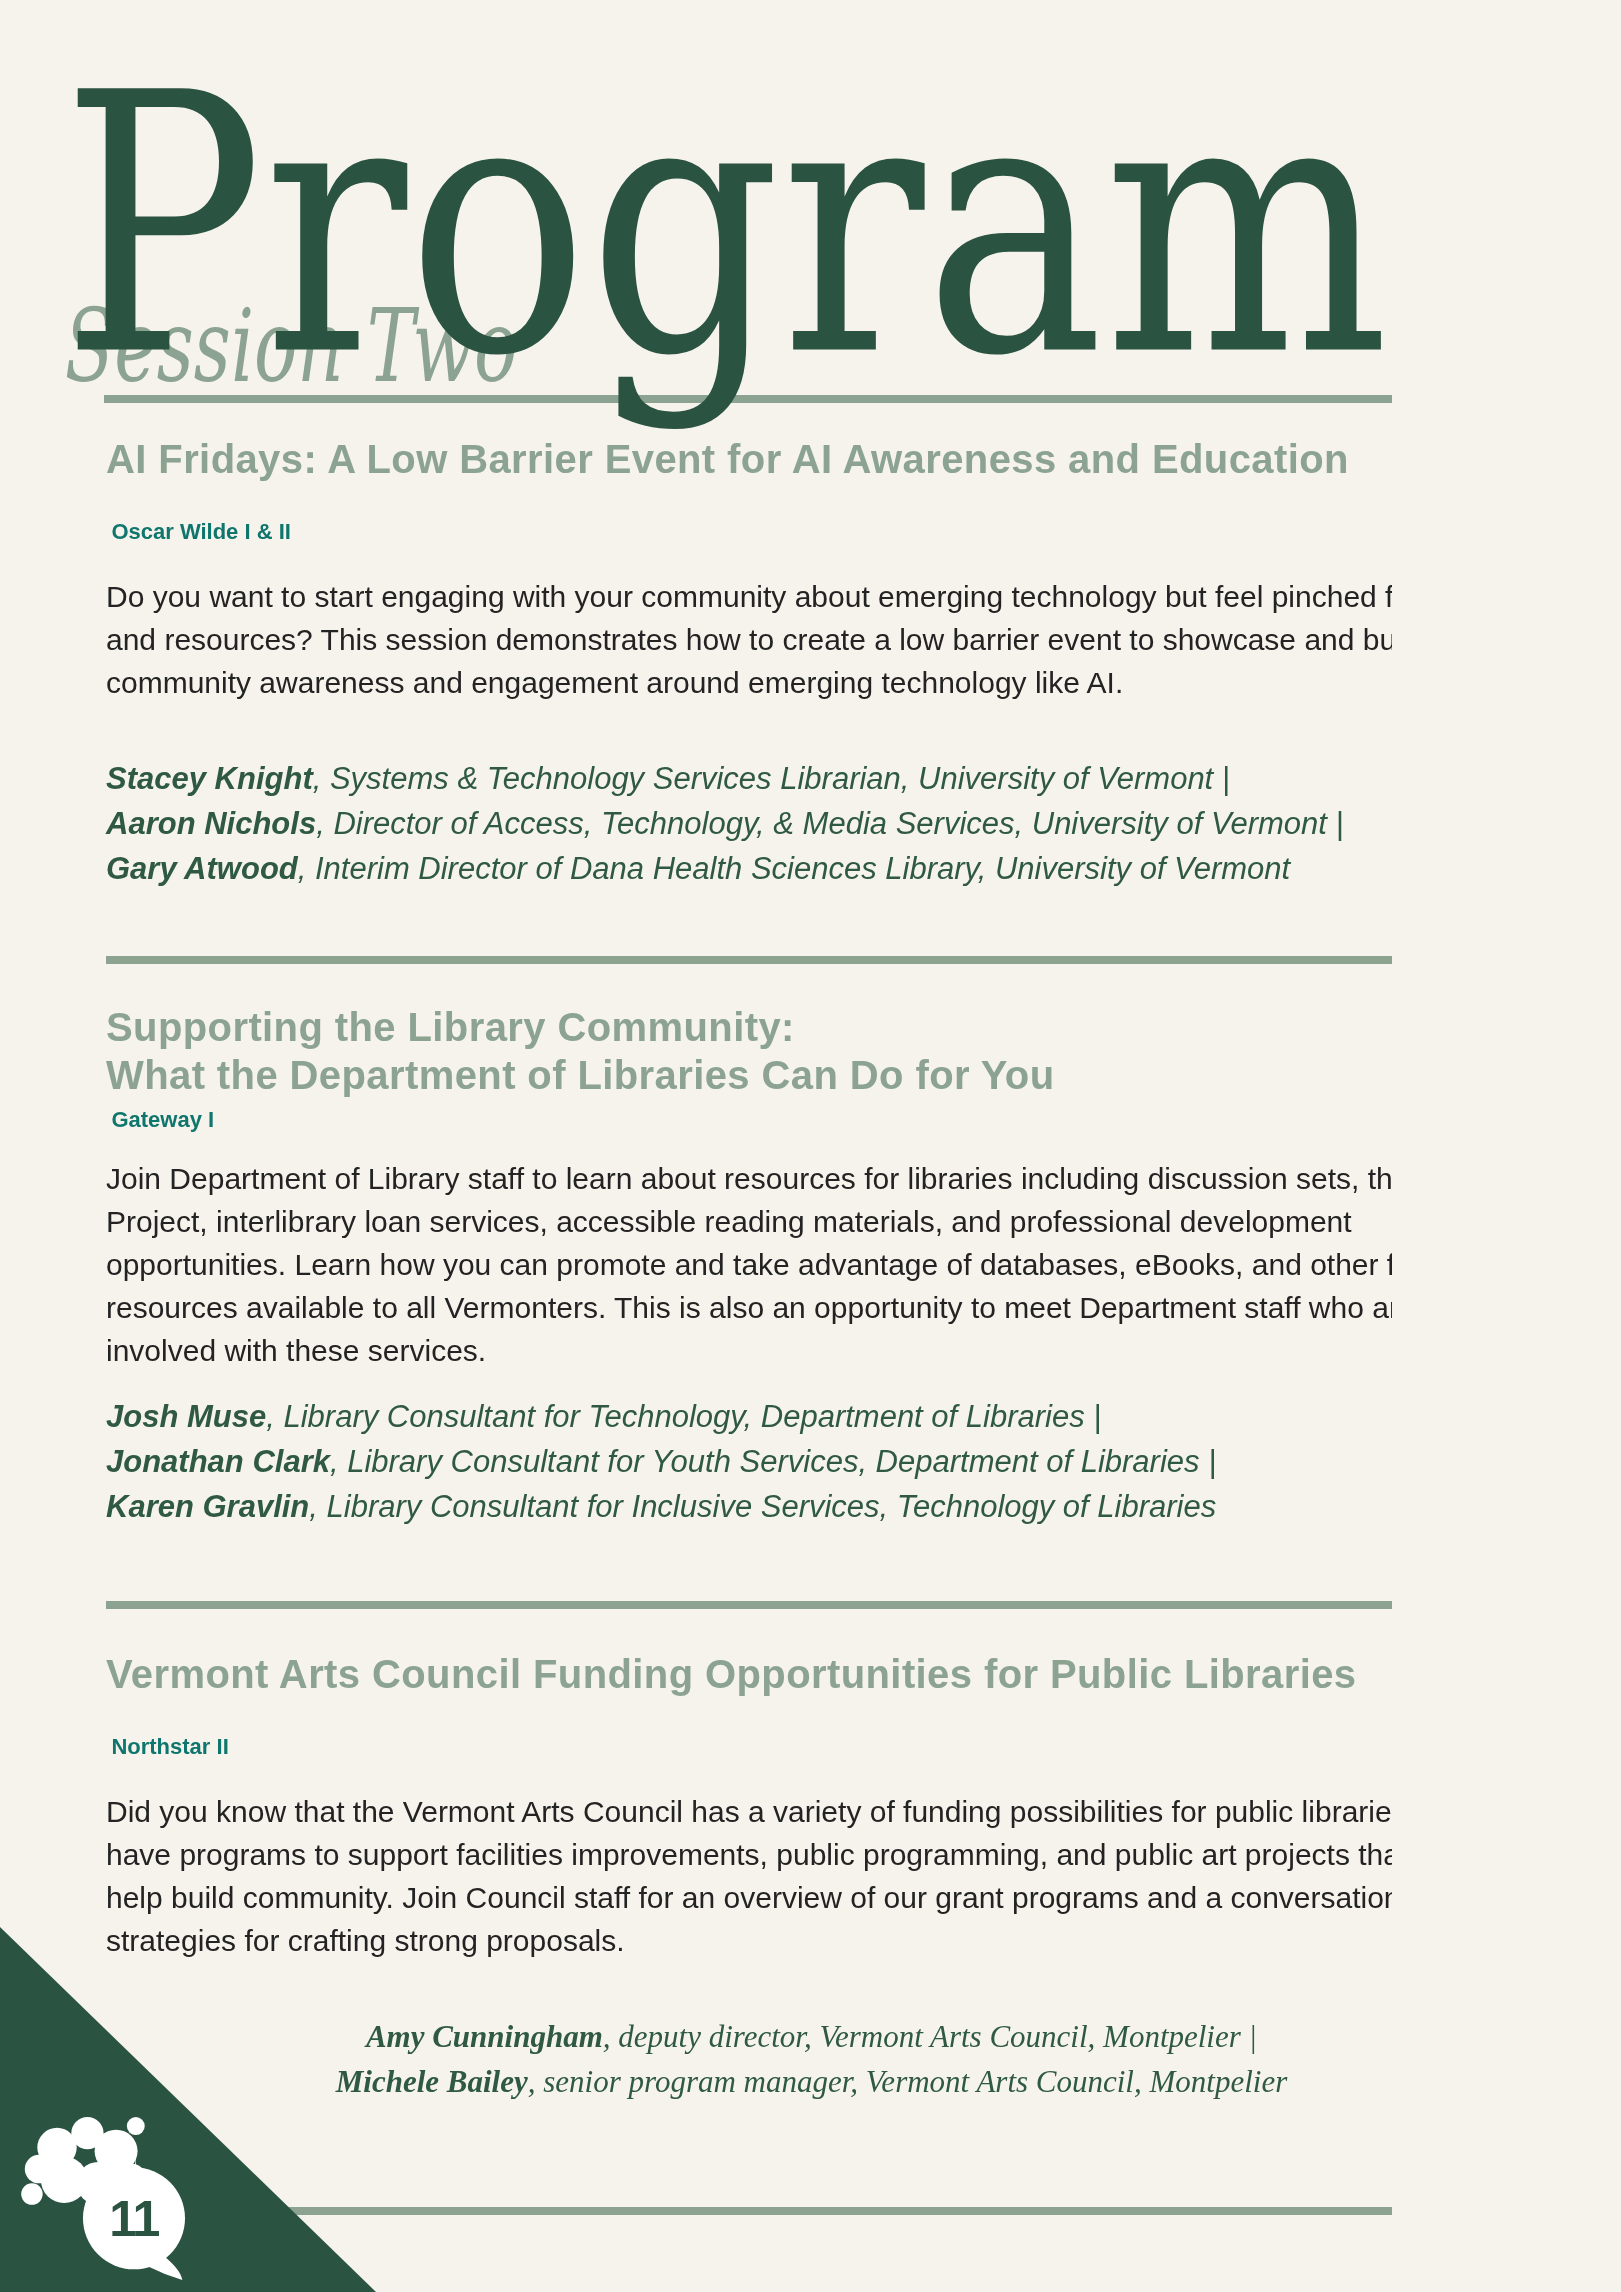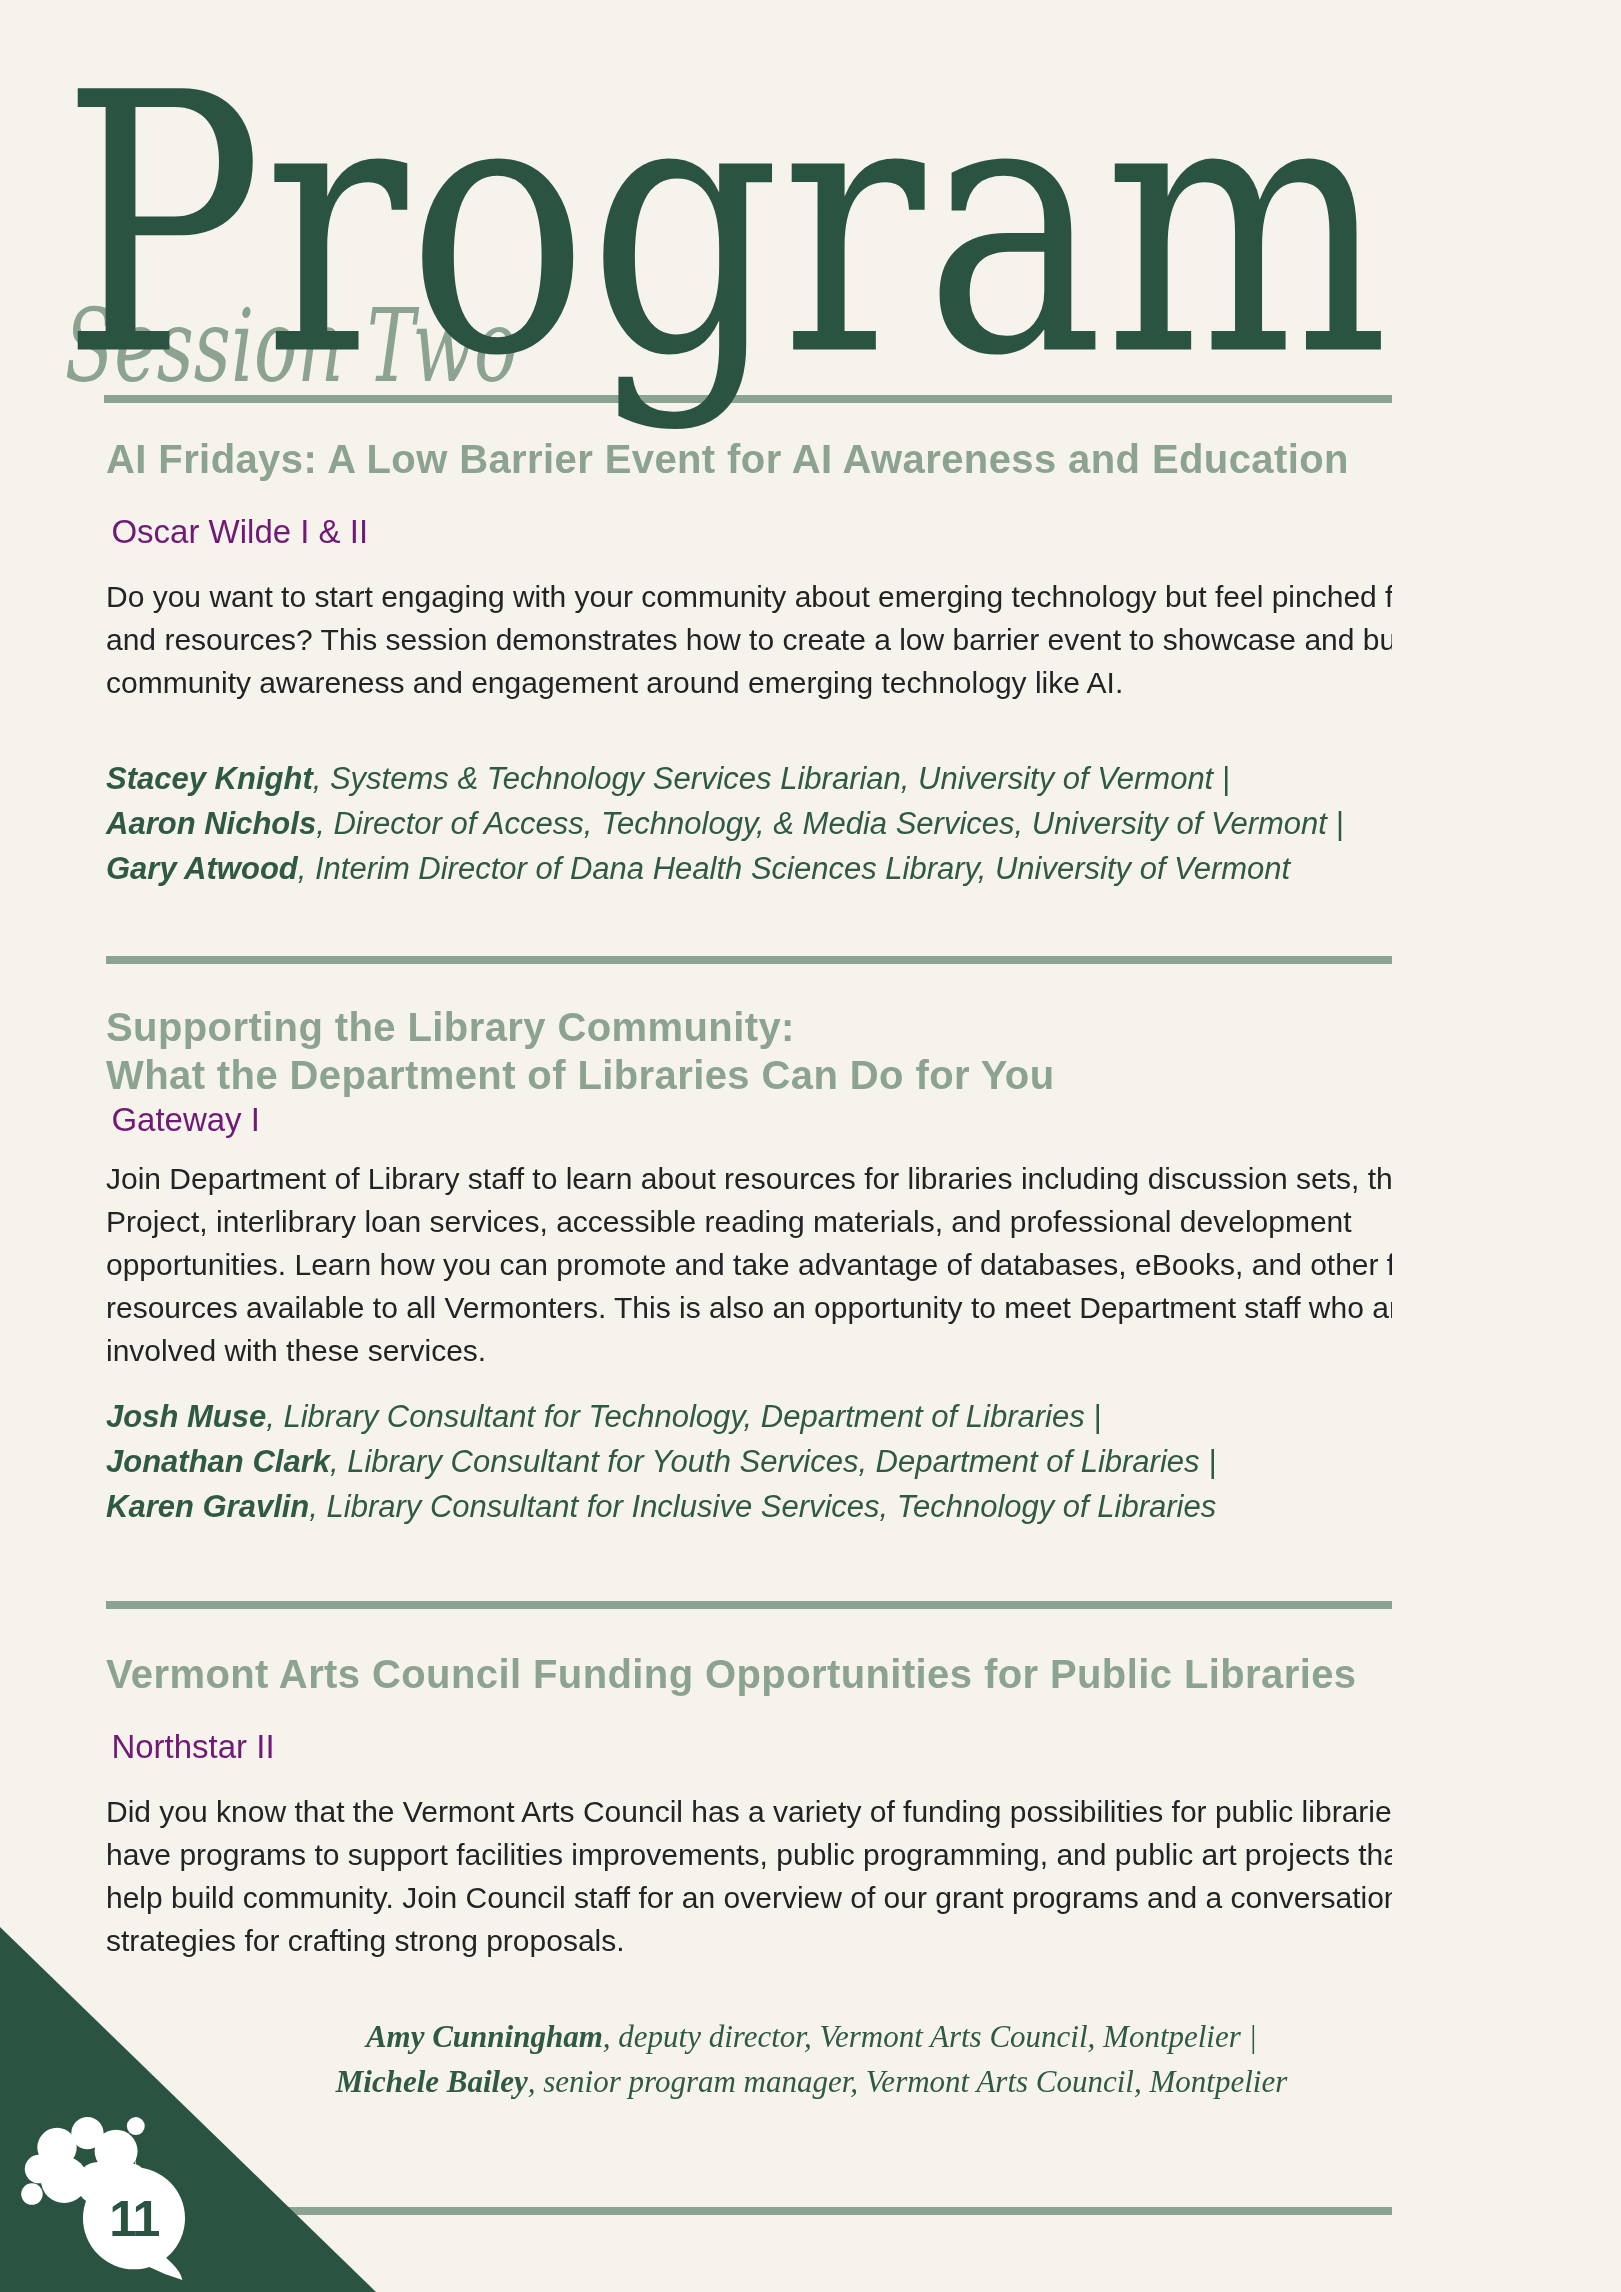--- a/index.html
+++ b/index.html
@@ -44,22 +44,22 @@
   .session{position:absolute;left:0;width:100%;}
   .session:nth-of-type(1){top:435px;}
   .session:nth-of-type(2){top:1003px;}
   .session:nth-of-type(3){top:1650px;}
   .s-title{
     font-weight:bold;font-size:40px;line-height:48px;
     color:var(--sage);letter-spacing:0.4px;
   }
   .s-room{
     margin-top:29px;padding-left:5.4px;
-    font-weight:normal;font-size:33px;line-height:39px;
-    color:#701a75;
+    font-weight:bold;font-size:22px;line-height:39px;
+    color:#0f766e;
   }
   .s-desc{
     margin-top:24px;
     font-size:30px;line-height:43px;
     color:var(--body);
   }
   .s-speakers{
     margin-top:52px;
     font-style:italic;font-size:31px;line-height:45px;
     color:#2F5944;

